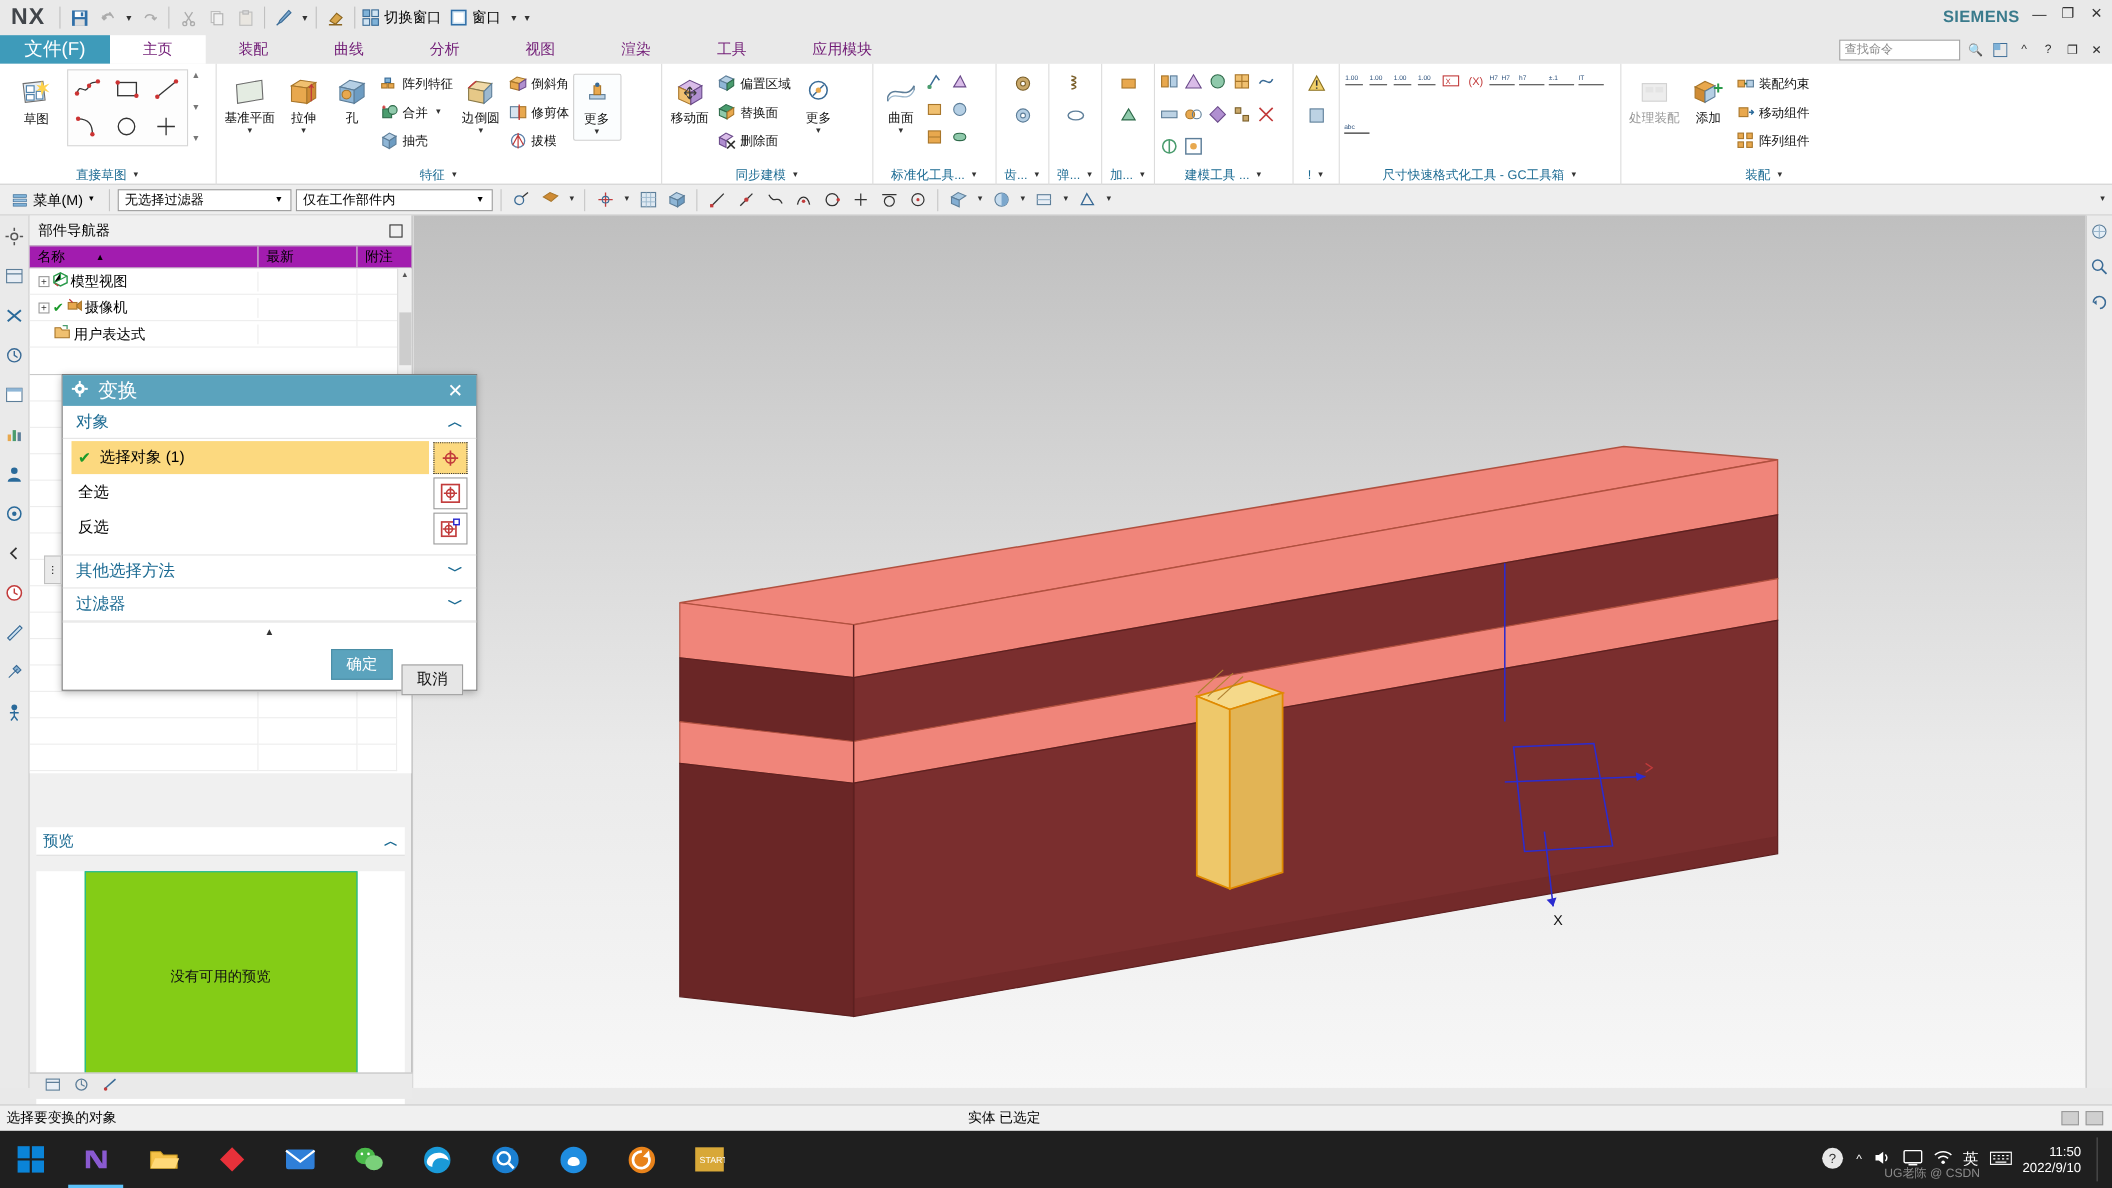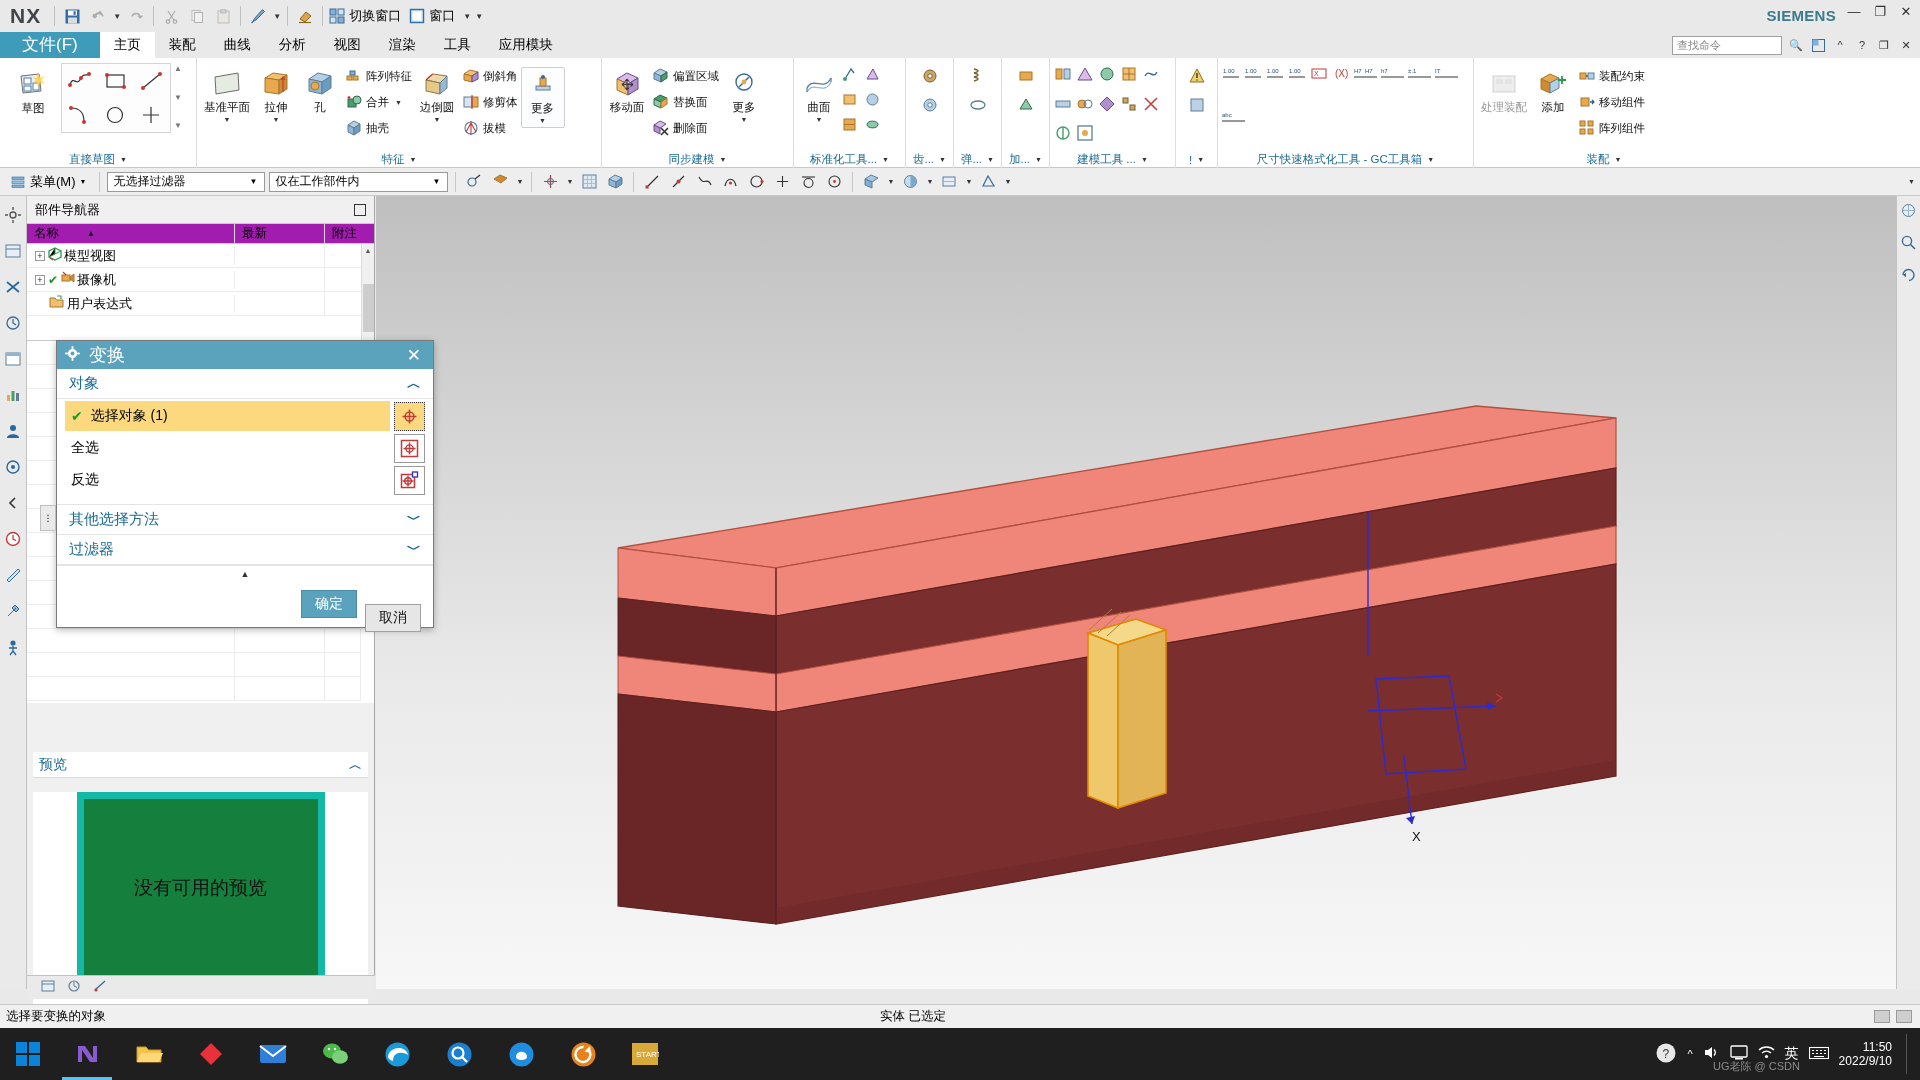--- a/index.html
+++ b/index.html
@@ -48,21 +48,21 @@
   
   .ribbon-tabs {
     position:absolute; left:0; top:32px; width:1920px; height:26px;
     background:#e9e9e9; display:flex; align-items:flex-end;
   }
   .tab-file {
     background:#3e9bba; color:#fff; height:26px; line-height:26px;
     padding:0 22px; font-size:17px;
   }
   .tab {
-    height:26px; line-height:26px; padding:0 14px; font-size:13.5px; color:#000000;
+    height:26px; line-height:26px; padding:0 30px; font-size:13.5px; color:#701a75;
   }
   .tab.active { background:#fff; }
   .ribbon-tabs-right {
     margin-left:auto; display:flex; align-items:center; gap:6px; padding-right:6px; height:26px;
   }
   .findbox {
     width:110px; height:19px; border:1px solid #a0a0a0; background:#fff;
     font-size:11px; color:#888; padding:0 4px; line-height:17px;
   }
   .mini-ic { width:16px; height:16px; display:flex;align-items:center;justify-content:center; font-size:11px; color:#333;}
@@ -165,22 +165,22 @@
   .emptygrid .er { height:24px; display:flex; }
   .emptygrid .er div { border-right:1px solid #ededed; border-bottom:1px solid #ededed; height:24px; }
 
   .previewsec { position:absolute; left:6px; right:6px; }
   .preview-hd {
     height:26px; display:flex; align-items:center; font-size:14px; color:#1c6b93;
     padding:0 6px; border-bottom:1px solid #dcdcdc; background:#fff;
   }
   .preview-hd .chev { margin-left:auto; color:#1c6b93; font-size:13px; font-weight:bold;}
   .preview-box {
-    margin:14px auto; width:248px; height:192px; border:7px solid #14b8a6; background:#15803d;
-    display:flex; align-items:center; justify-content:center; font-size:19px; color:#111;
+    margin:14px auto; width:248px; height:192px; border:1px solid #14b8a6; background:#84cc16;
+    display:flex; align-items:center; justify-content:center; font-size:13px; color:#111;
   }
 
   .navfooter {
     position:absolute; left:27px; top:975px; width:348px; height:24px;
     background:#eaeaea; border-top:1px solid #c2c2c2; display:flex; align-items:center;
     gap:12px; padding-left:14px;
   }
 
   
   .gfx {

